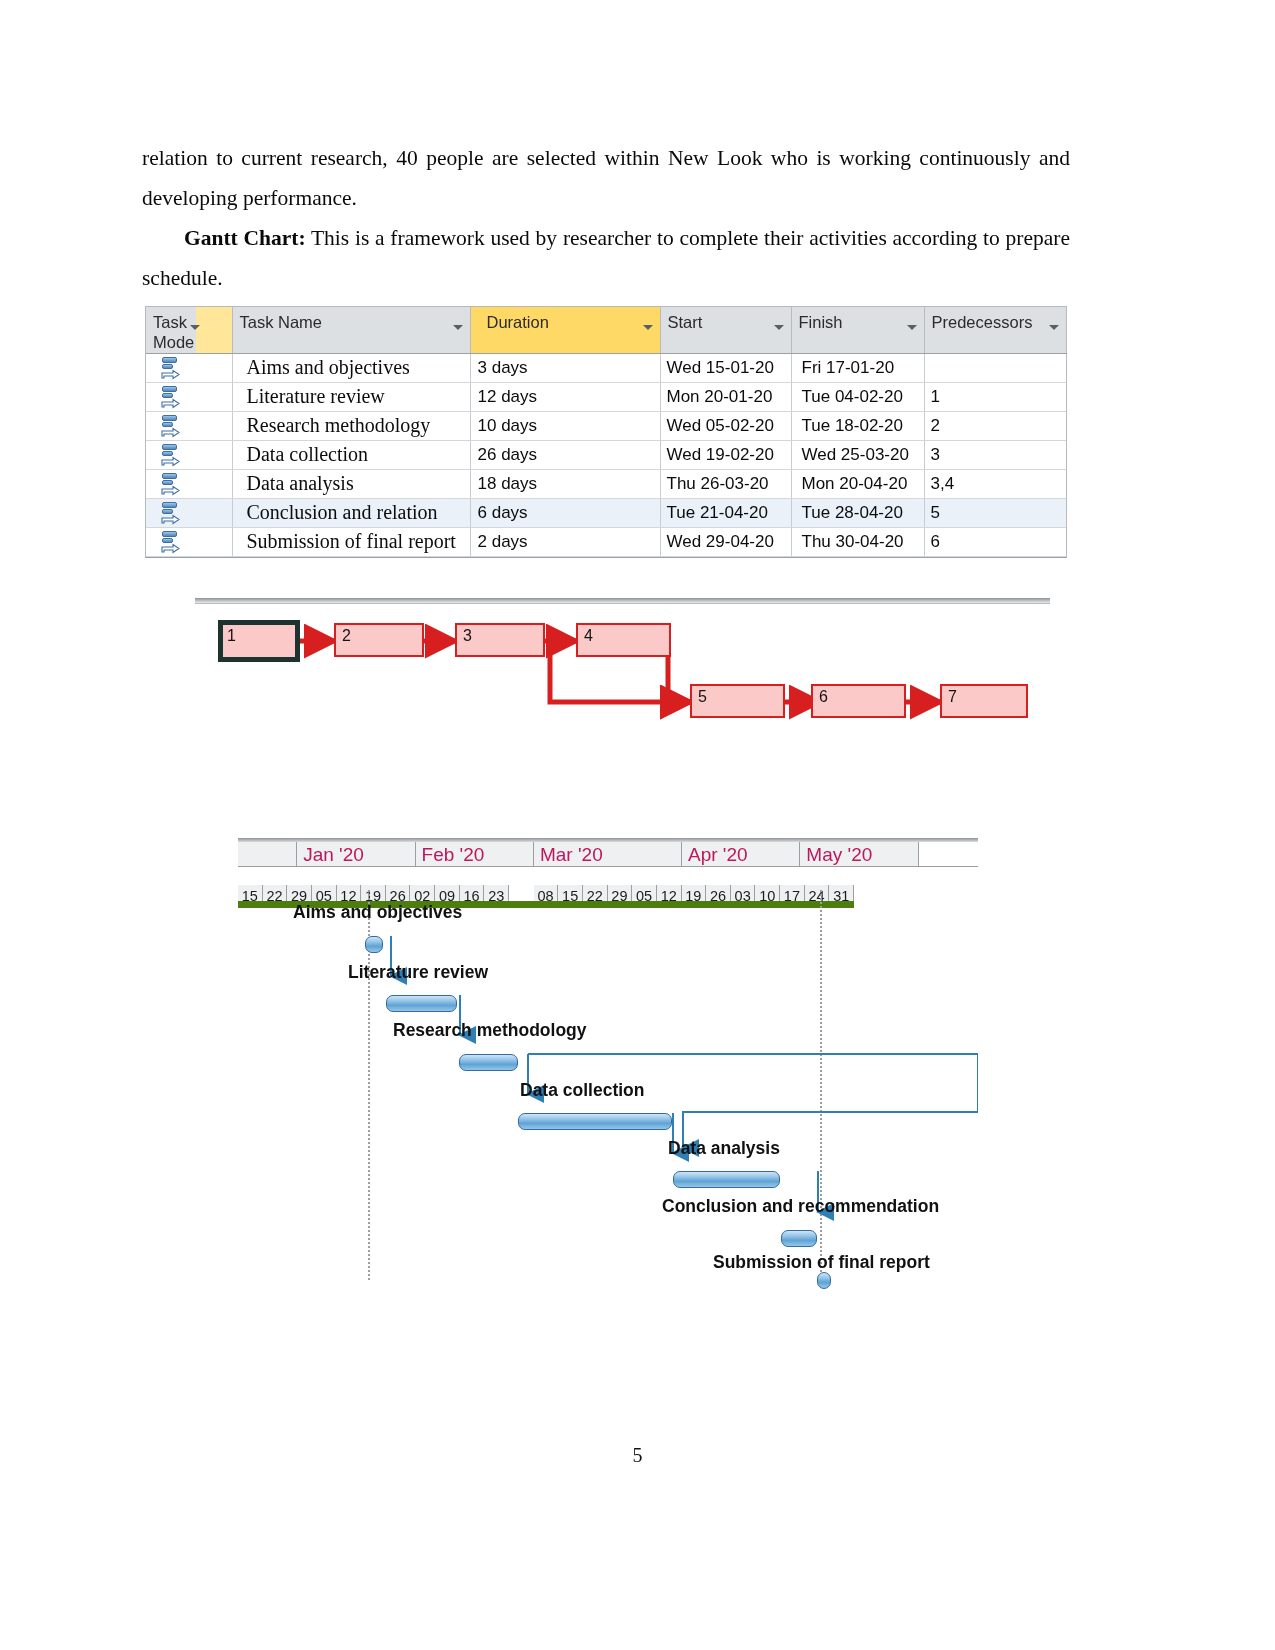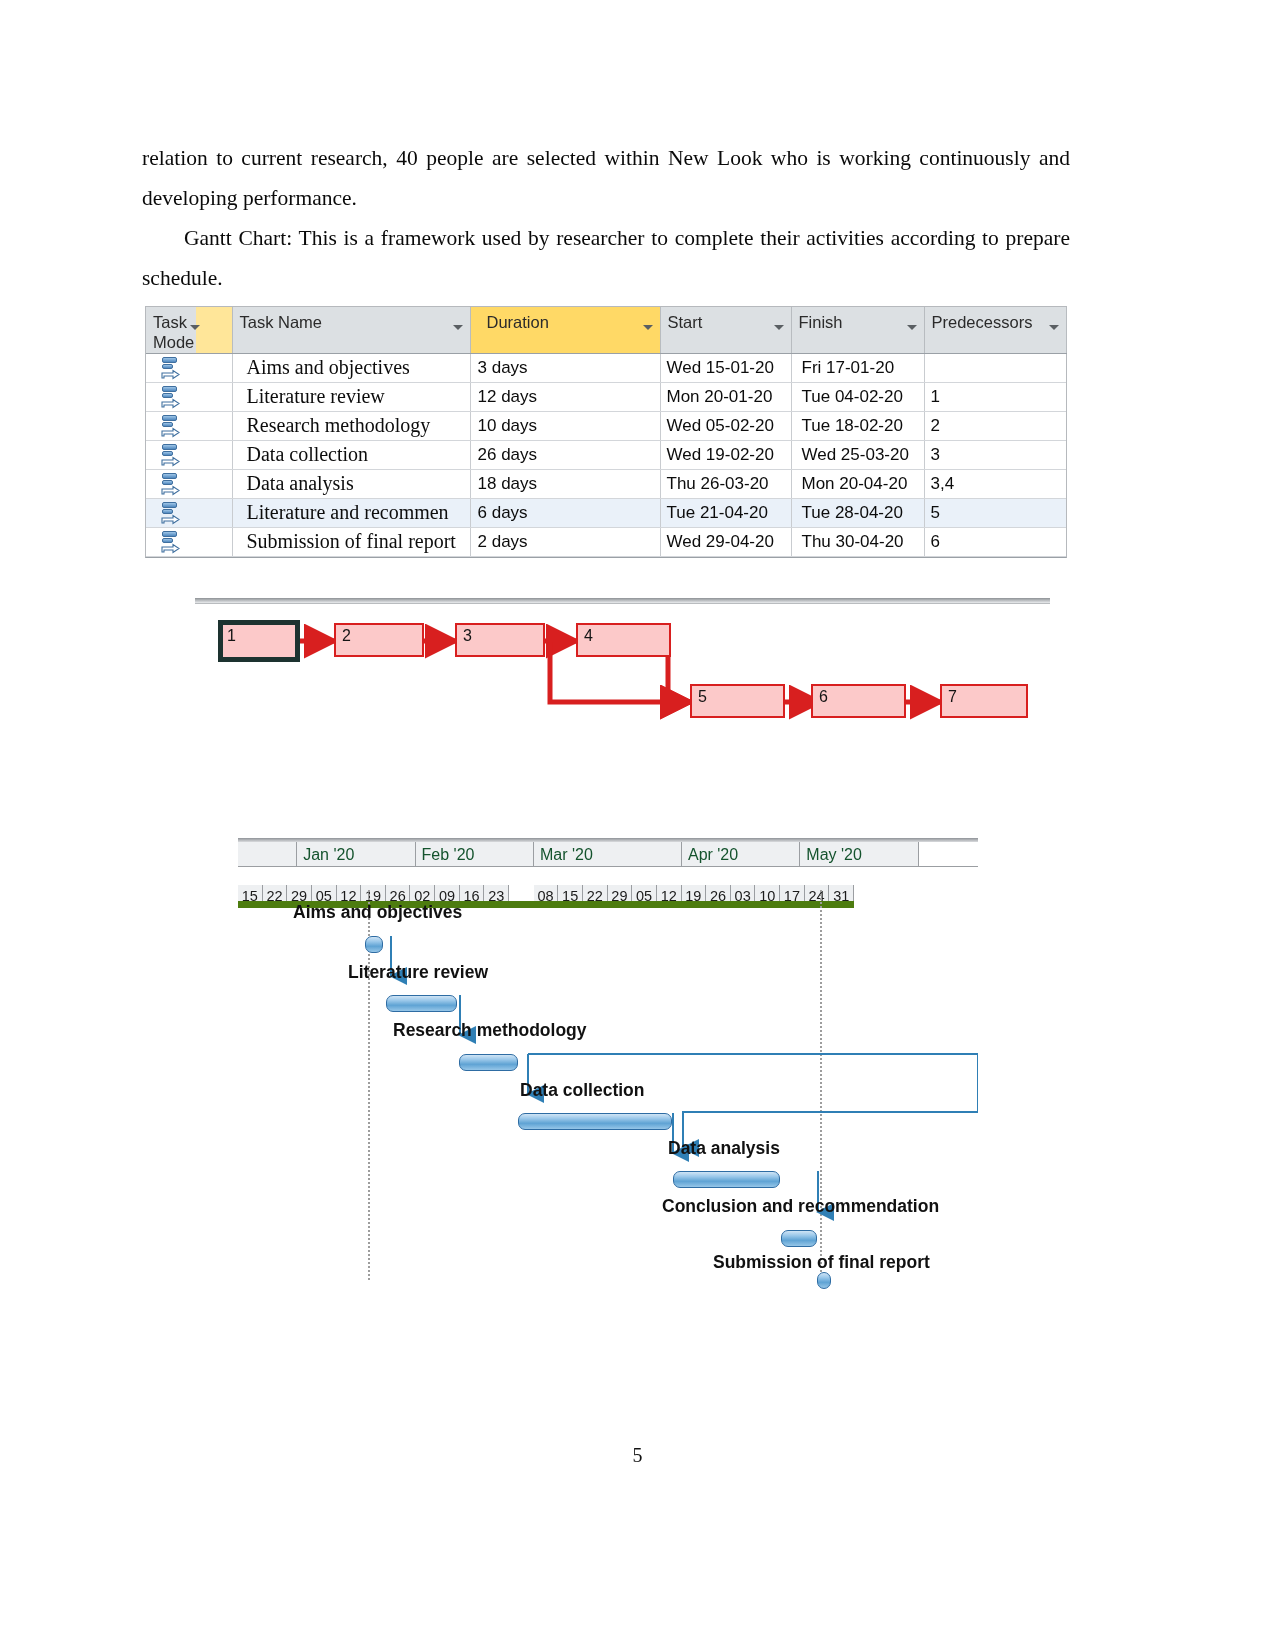--- a/index.html
+++ b/index.html
@@ -26,21 +26,21 @@
   .para {
     font-family: "Liberation Serif", serif;
     font-size: 21.5px;
     line-height: 40px;
     text-align: justify;
     text-justify: inter-word;
     margin: 0;
     color: #0a0a0a;
   }
   .para.indent { text-indent: 42px; }
-  .bold { font-weight: normal; }
+  .bold { font-weight: bold; }
 
   
   #task-table {
     position: absolute;
     left: 145px;
     top: 306px;
     width: 922px;
     border: 1px solid #b6b9bd;
     border-bottom: 1px solid #9aa0a6;
     box-sizing: border-box;
@@ -203,22 +203,22 @@
     top: 4px; height: 25px; width: 740px;
     border-bottom: 1px solid #9b9ea2;
   }
   .tl-weeks {
     top: 47px; height: 23px; width: 616px;
     border-bottom: 7px solid #4d7c0f;
   }
   .mcell {
     background: #eef0f2;
     border-right: 1px solid #9b9ea2;
-    font-size: 16px;
-    color: #14532d;
+    font-size: 19px;
+    color: #be185d;
     padding-left: 6px;
     line-height: 25px;
     box-sizing: border-box;
     overflow: hidden;
     white-space: nowrap;
   }
   .wcell {
     background: #eef0f2;
     border-right: 1px solid #9b9ea2;
     font-size: 14.5px;
@@ -362,21 +362,21 @@
           <td class="cell-name">Data analysis</td>
           <td class="cell-dur">18 days</td>
           <td class="cell-start">Thu 26-03-20</td>
           <td class="cell-finish">Mon 20-04-20</td>
           <td class="cell-pred">3,4</td>
         </tr>
         <tr class="sel">
           <td class="cell-mode"><span class="autosched"><span class="bar1"></span><span class="bar2"></span><svg class="arw" width="20" height="11" viewBox="0 0 20 11">
                 <path d="M1 9 L1 4 L12 4 L12 1.5 L18 5.5 L12 9.5 L12 7 L3 7 L3 9 Z" fill="#ffffff" stroke="#3f6f9f" stroke-width="1.1"></path>
               </svg></span></td>
-          <td class="cell-name">Literature and recommen</td>
+          <td class="cell-name">Conclusion and relation</td>
           <td class="cell-dur">6 days</td>
           <td class="cell-start">Tue 21-04-20</td>
           <td class="cell-finish">Tue 28-04-20</td>
           <td class="cell-pred">5</td>
         </tr>
         <tr>
           <td class="cell-mode"><span class="autosched"><span class="bar1"></span><span class="bar2"></span><svg class="arw" width="20" height="11" viewBox="0 0 20 11">
                 <path d="M1 9 L1 4 L12 4 L12 1.5 L18 5.5 L12 9.5 L12 7 L3 7 L3 9 Z" fill="#ffffff" stroke="#3f6f9f" stroke-width="1.1"></path>
               </svg></span></td>
           <td class="cell-name">Submission of final report</td>

